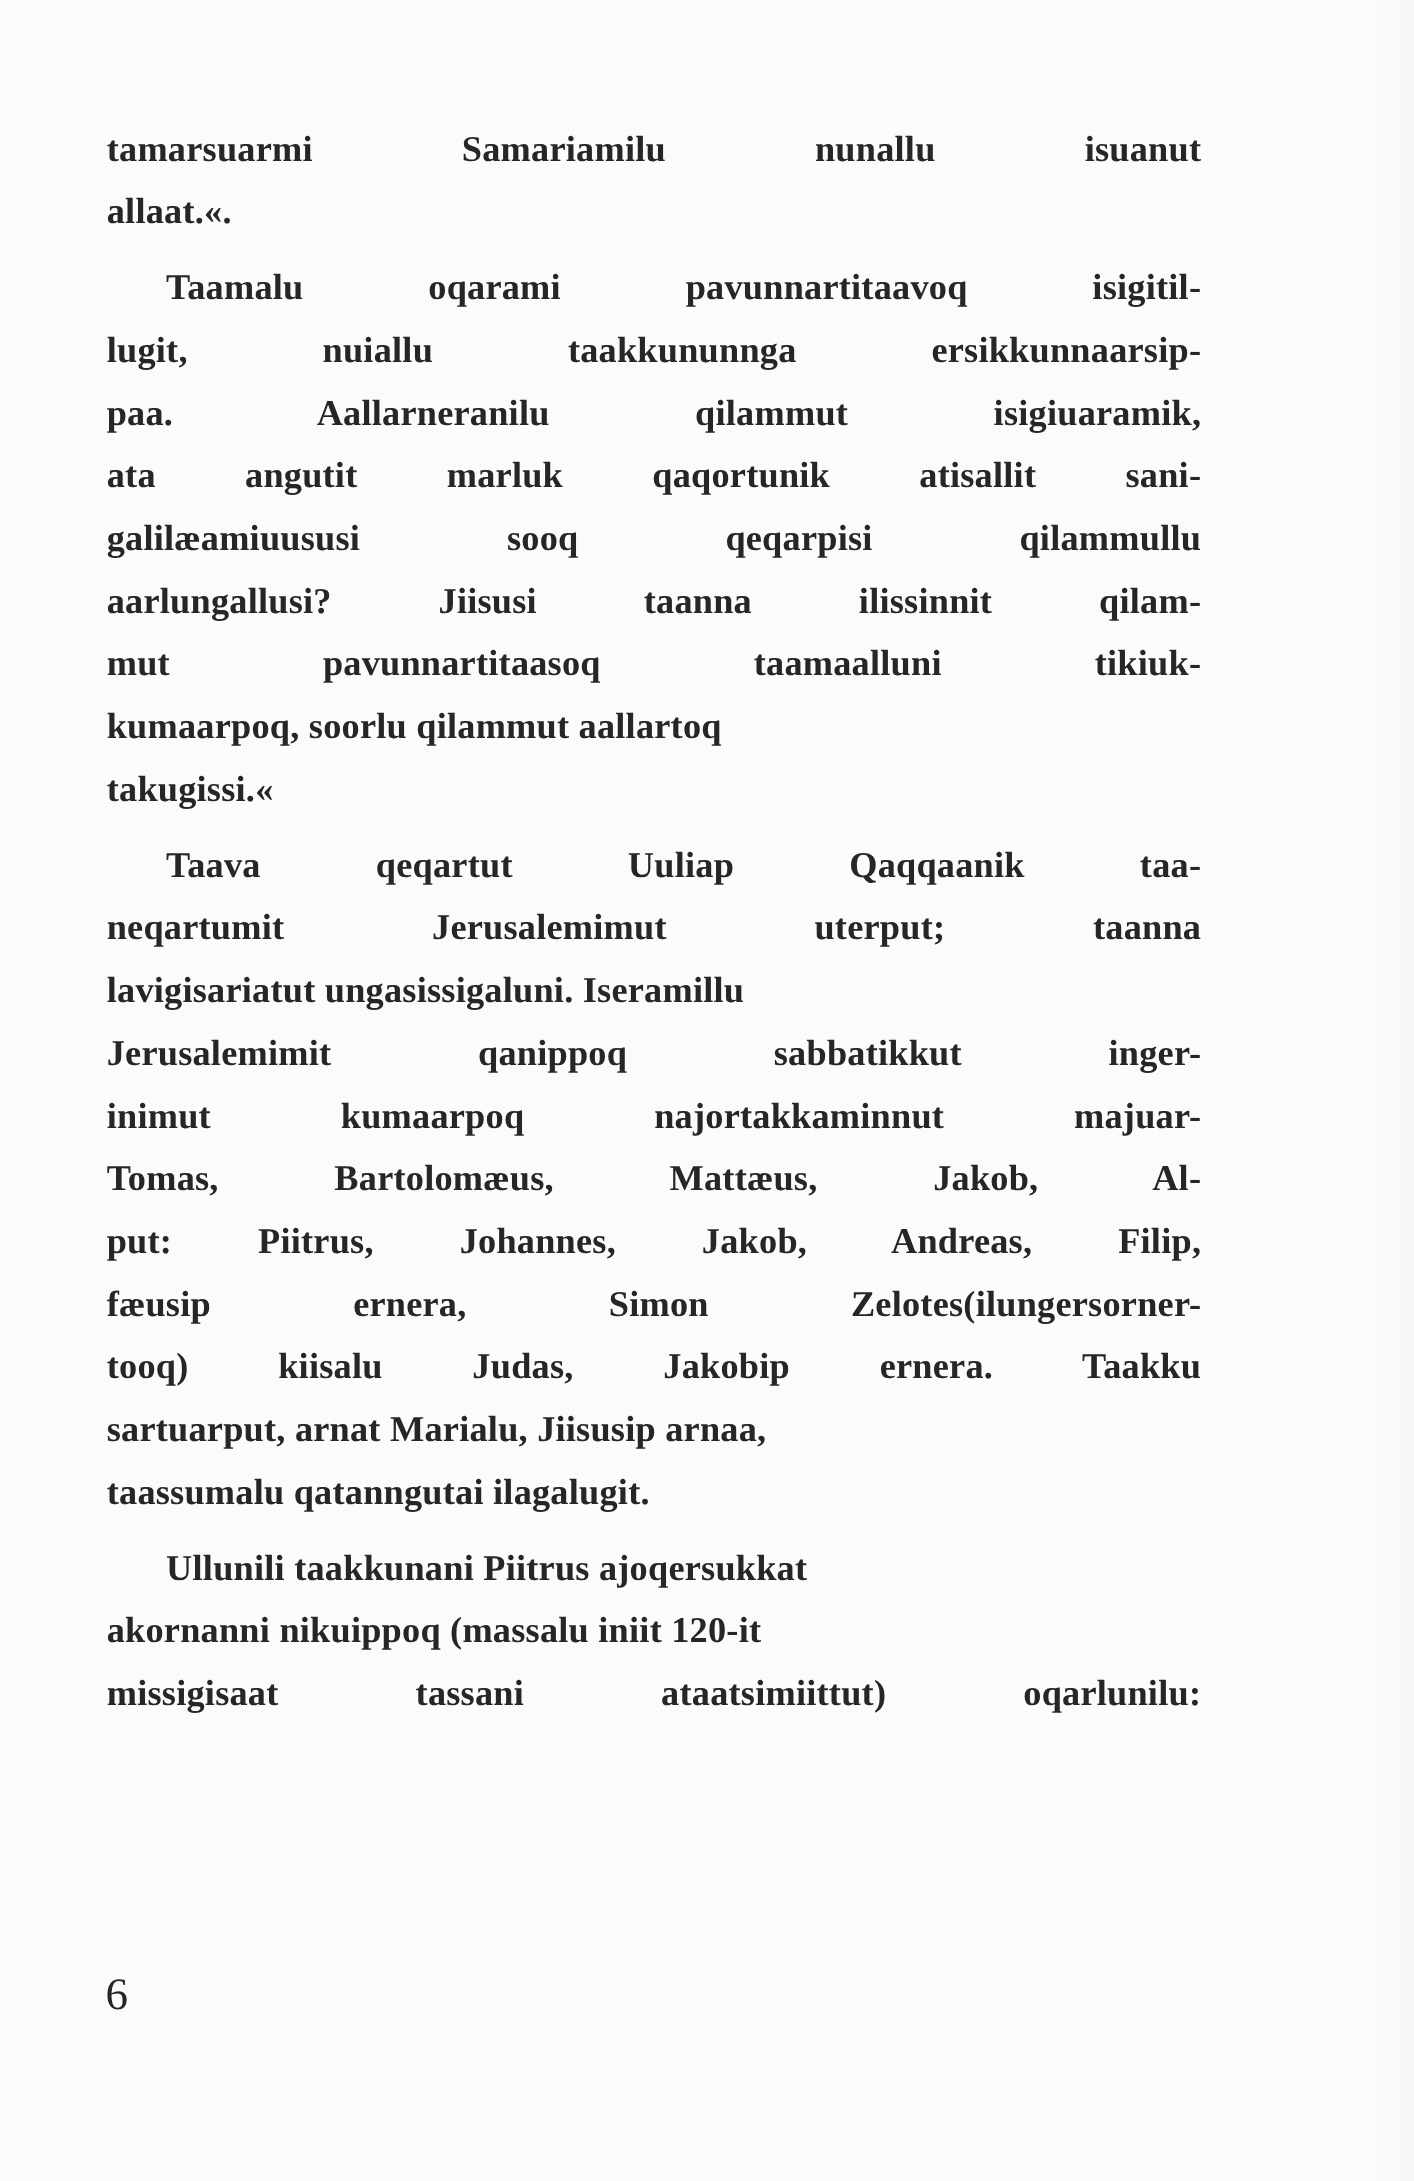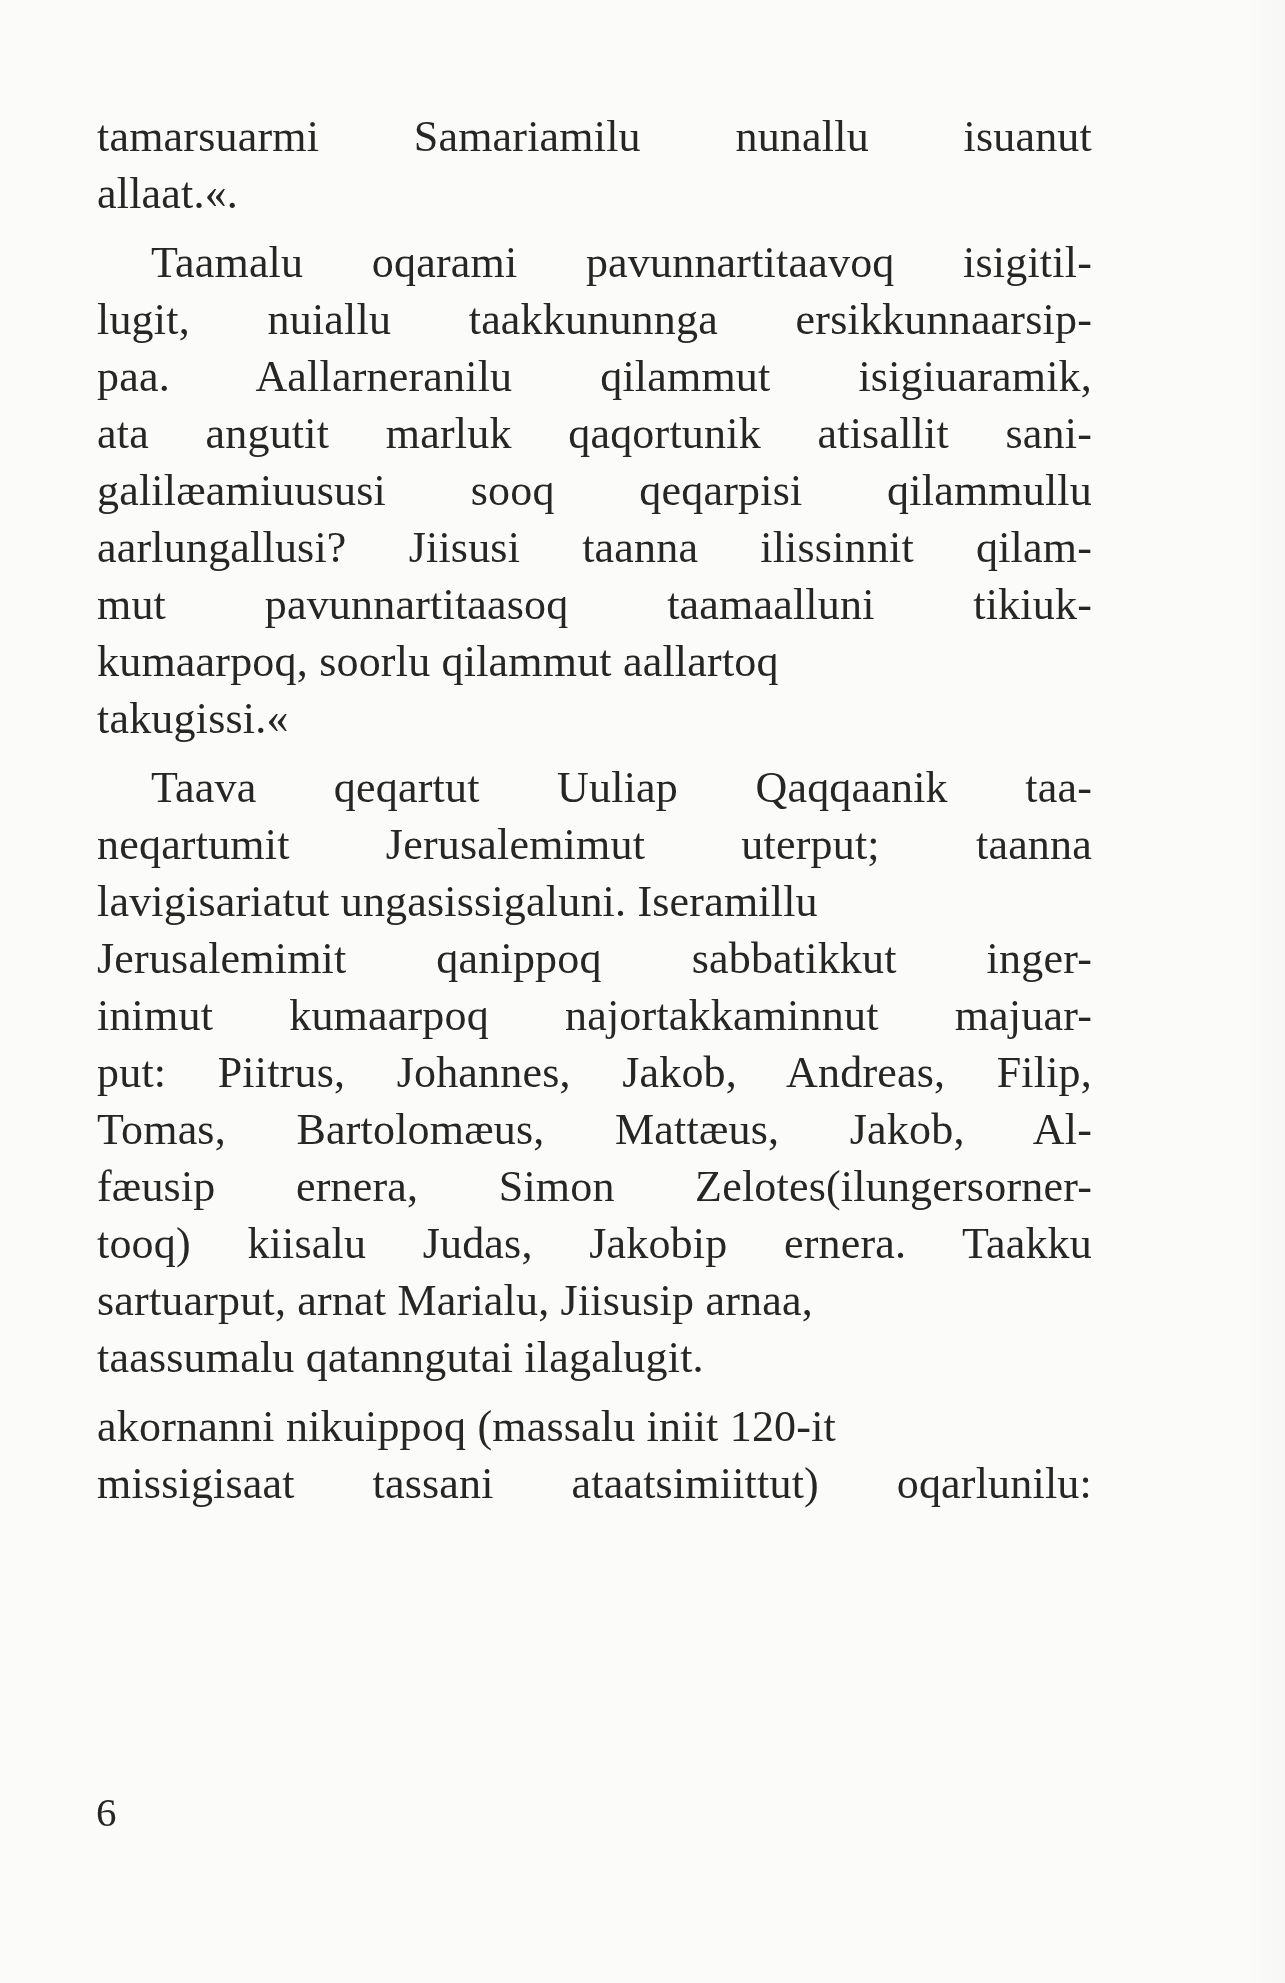--- a/index.html
+++ b/index.html
@@ -9,23 +9,24 @@
     background: #fbfbf9;
     position: relative;
     overflow: hidden;
   }
   .page {
     position: absolute;
     left: 97px;
     top: 108px;
     width: 995px;
     font-family: "Liberation Serif", "DejaVu Serif", serif;
-    font-size: 44px;
+    font-size: 33px;
     color: #262626;
     letter-spacing: 0.2px;
+    font-weight: bold;
   }
   .para { margin: 0 0 12px 0; }
   .line {
     display: block;
     height: 57px;
     line-height: 57px;
     white-space: nowrap;
     text-align: justify;
     text-align-last: justify;
   }
@@ -64,27 +65,28 @@
     <span class="line">mut pavunnartitaasoq taamaalluni tikiuk-</span>
     <span class="line last">kumaarpoq, soorlu qilammut aallartoq</span>
     <span class="line last">takugissi.«</span>
   </div>
   <div class="para">
     <span class="line indent">Taava qeqartut Uuliap Qaqqaanik taa-</span>
     <span class="line">neqartumit Jerusalemimut uterput; taanna</span>
     <span class="line last">lavigisariatut ungasissigaluni. Iseramillu</span>
     <span class="line">Jerusalemimit qanippoq sabbatikkut inger-</span>
     <span class="line">inimut kumaarpoq najortakkaminnut majuar-</span>
+    <span class="line">Tomas, Bartolomæus, Mattæus, Jakob, Al-</span>
     <span class="line">put: Piitrus, Johannes, Jakob, Andreas, Filip,</span>
-    <span class="line">Tomas, Bartolomæus, Mattæus, Jakob, Al-</span>
     <span class="line">fæusip ernera, Simon Zelotes(ilungersorner-</span>
     <span class="line">tooq) kiisalu Judas, Jakobip ernera. Taakku</span>
     <span class="line last">sartuarput, arnat Marialu, Jiisusip arnaa,</span>
     <span class="line last">taassumalu qatanngutai ilagalugit.</span>
   </div>
   <div class="para">
+    <span class="line indent last">Ullunili taakkunani Piitrus ajoqersukkat</span>
     <span class="line last">akornanni nikuippoq (massalu iniit 120-it</span>
     <span class="line">missigisaat tassani ataatsimiittut) oqarlunilu:</span>
   </div>
 </div>
 
 <div class="page-number">6</div>
 <div class="scan-shadow"></div>
 
 </body></html>

